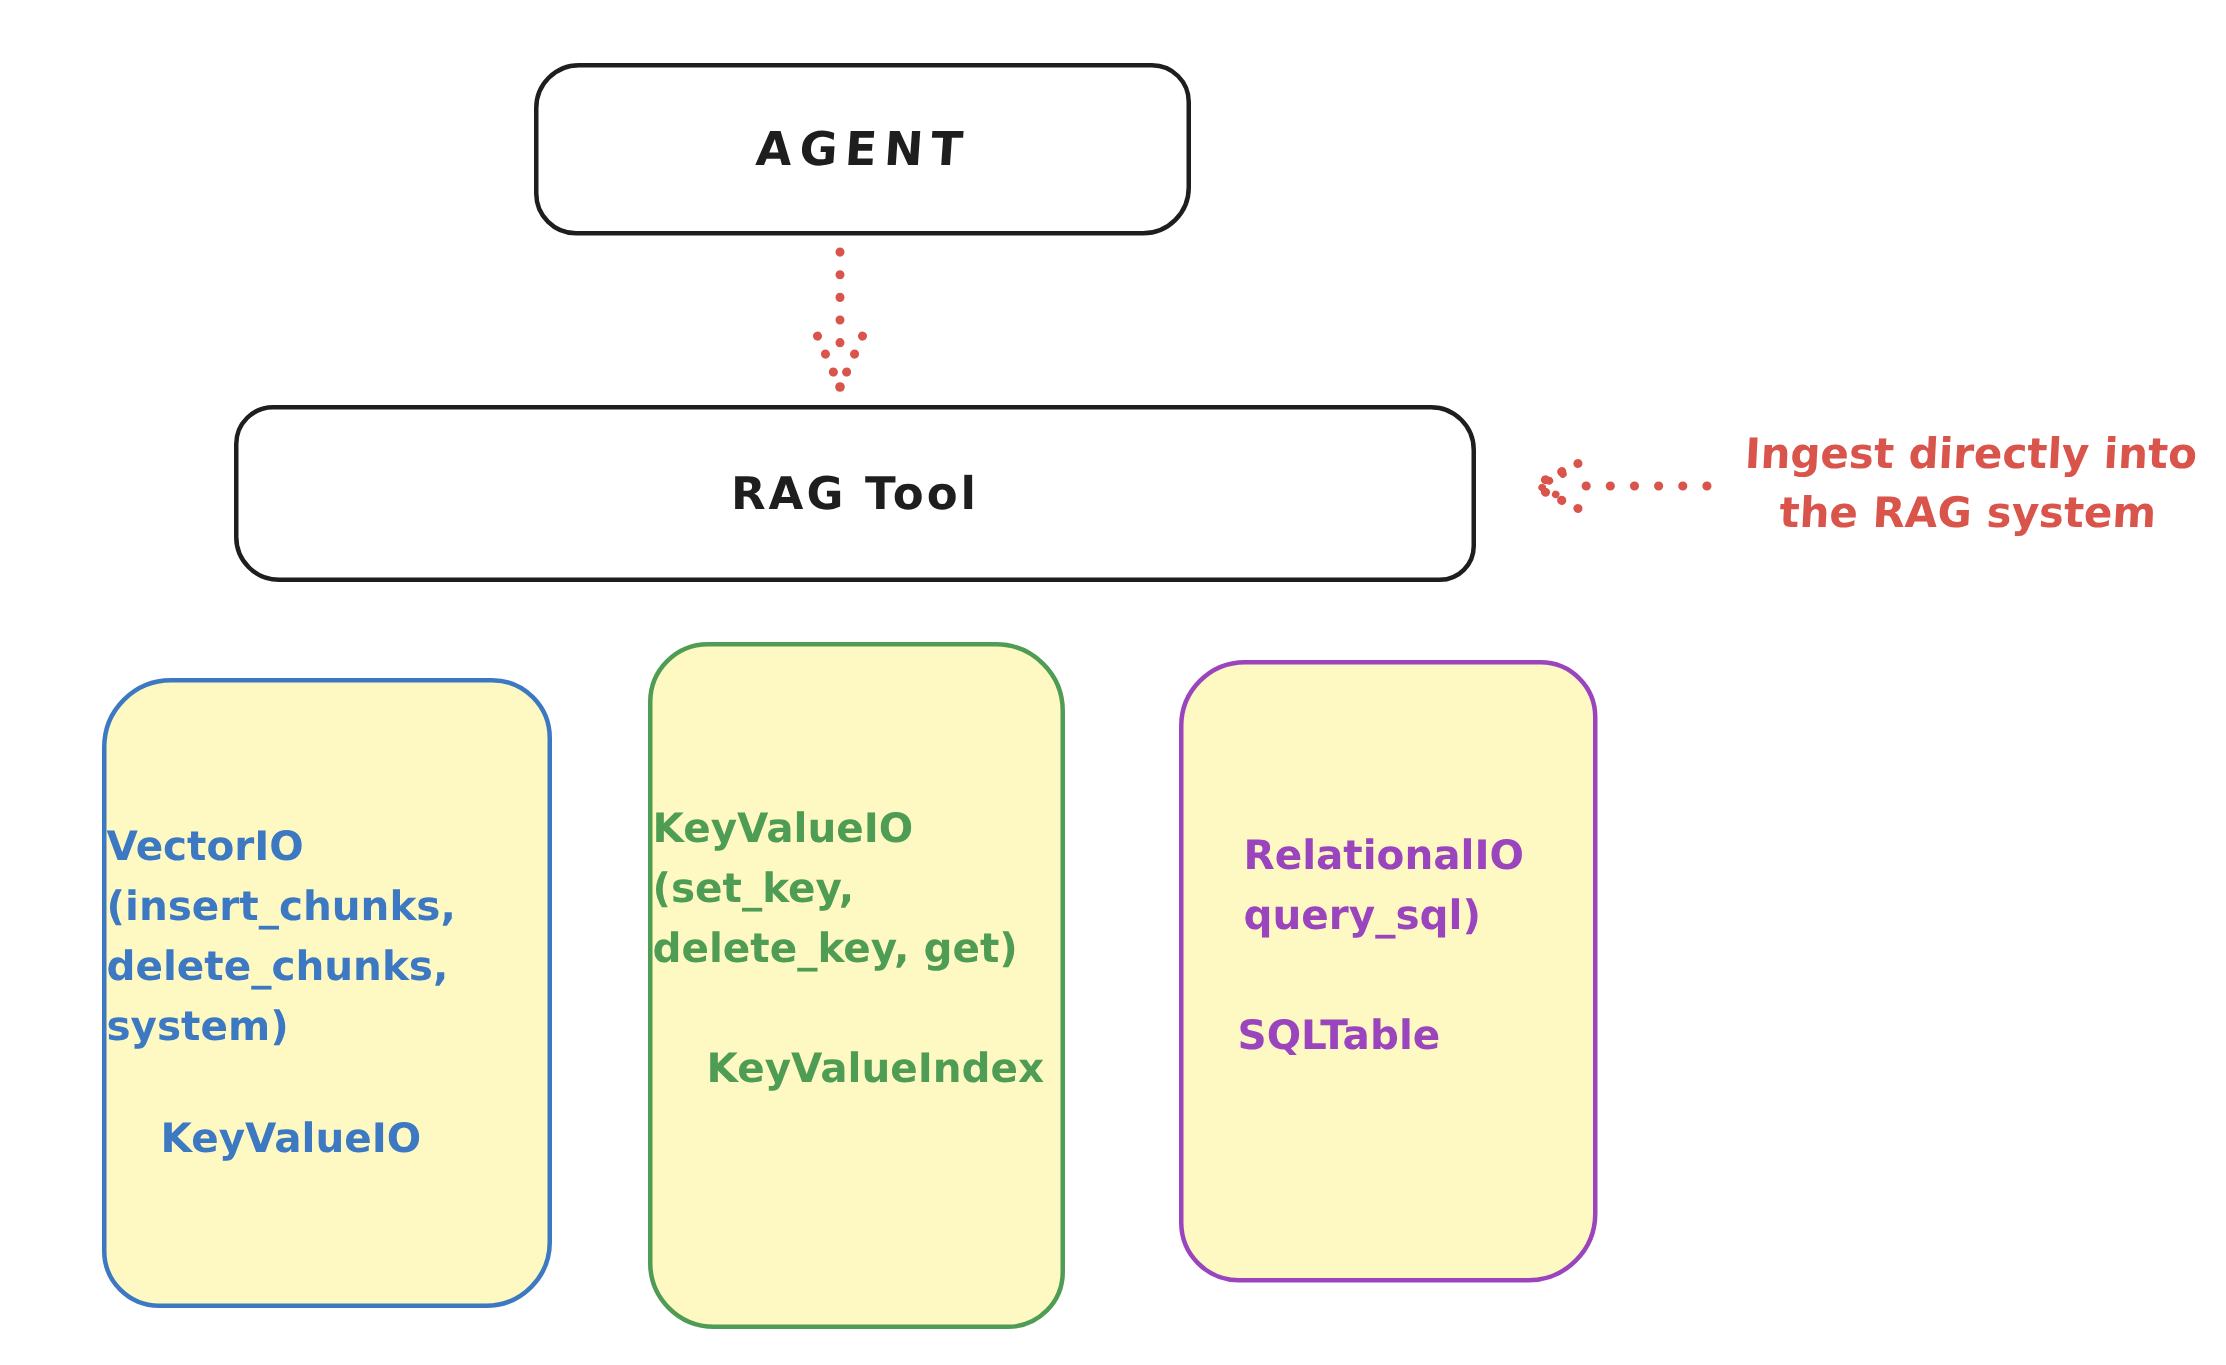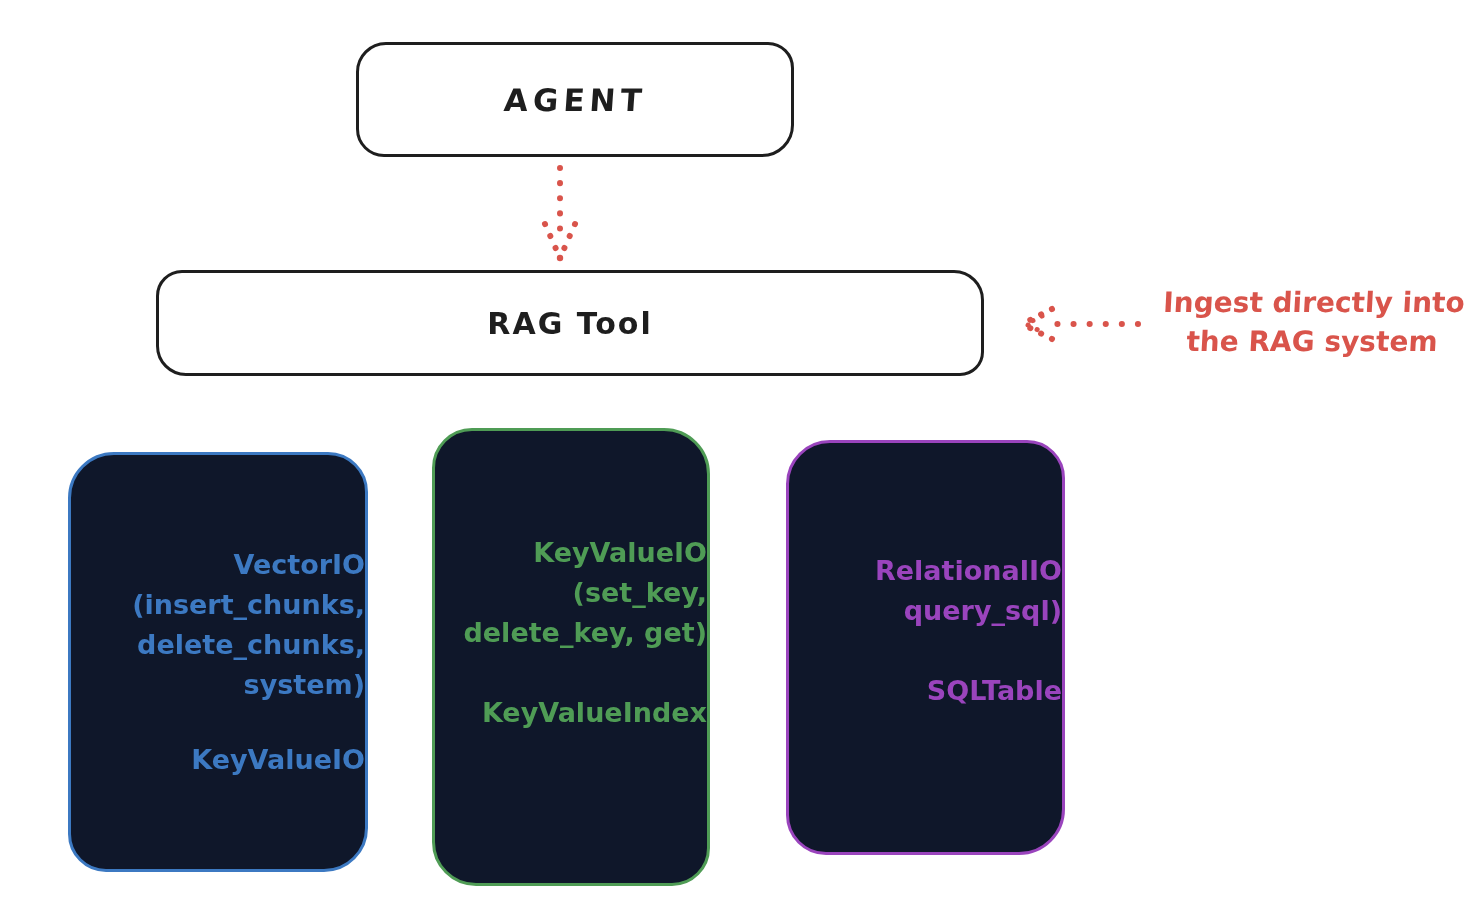--- a/index.html
+++ b/index.html
@@ -32,36 +32,36 @@
     border-radius: 30px 26px 32px 28px;
   }
   .agent-label {
     font-size: 31px;
     font-weight: 700;
     letter-spacing: 5px;
     transform: skewX(-4deg);
   }
   .rag-box {
     left: 156px; top: 270px;
-    width: 828px; height: 106px;
+    width: 828px; height: 118px;
     border-radius: 26px 30px 24px 30px;
   }
   .rag-label {
     font-size: 30px;
     font-weight: 600;
     letter-spacing: 2px;
   }
   
   .io-box {
     position: absolute;
-    background: #0f172a;
+    background: #fef9c3;
     border-width: 3.5px;
     border-style: solid;
     box-sizing: border-box;
-    text-align: right;
+    text-align: left;
     font-weight: 600;
   }
   .io-box .io-lines div {
     font-size: 27px;
     line-height: 40px;
     white-space: nowrap;
   }
   .io-index {
     font-size: 27px;
     line-height: 40px;
@@ -86,21 +86,21 @@
   }
   .io-box.keyvalue .io-lines { margin-top: 102px; }
   .io-box.keyvalue .io-index { margin-top: 40px; }
   .io-box.relational {
     left: 786px; top: 440px;
     width: 279px; height: 415px;
     border-color: #9a44bd;
     color: #9a44bd;
     border-radius: 44px 38px 46px 40px;
   }
-  .io-box.relational .io-lines { margin-top: 108px; }
+  .io-box.relational .io-lines { margin-top: 108px; padding-left: 40px; }
   .io-box.relational .io-index { margin-top: 40px; }
   
   .annotation {
     position: absolute;
     left: 1143px; top: 283px;
     width: 340px;
     text-align: center;
     color: #d9544b;
     font-size: 28px;
     font-weight: 700;

